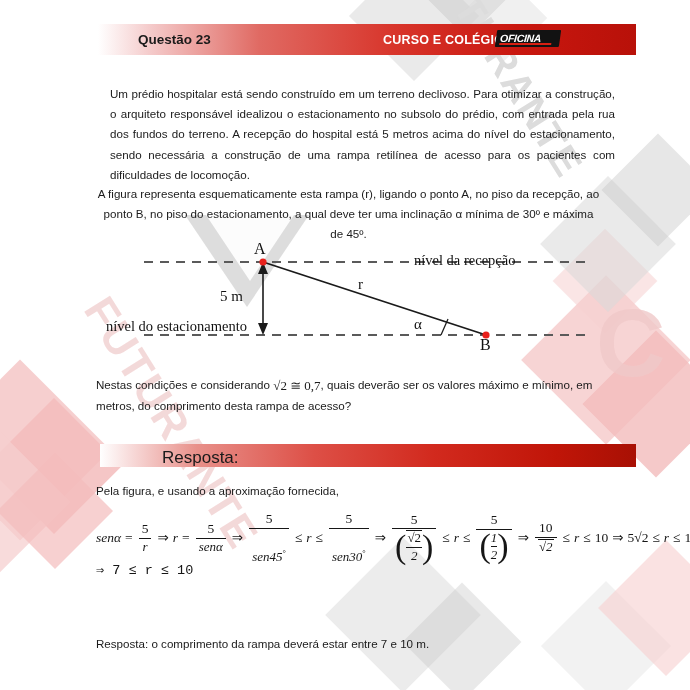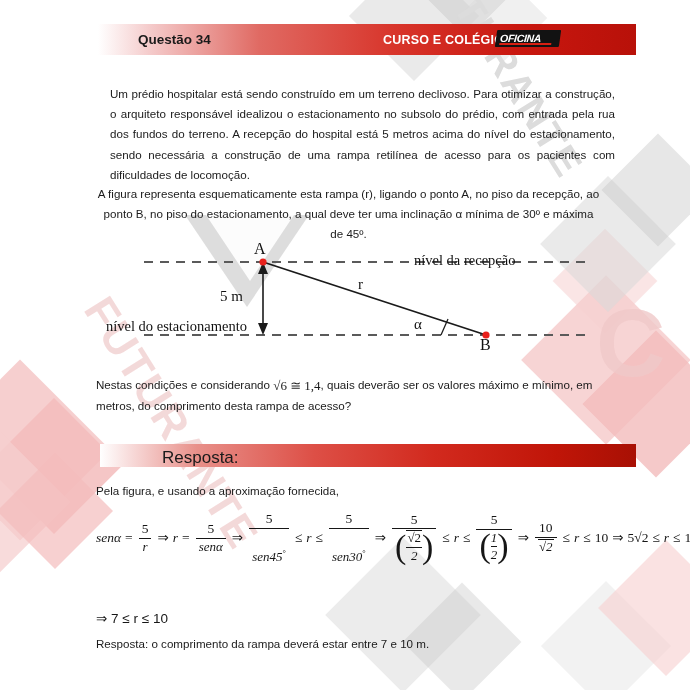--- a/index.html
+++ b/index.html
@@ -195,22 +195,22 @@
     display: flex;
     align-items: center;
     font-family: "Liberation Serif", serif;
     font-size: 13.5px;
     color: #161616;
     white-space: nowrap;
   }
   .eqrow2 {
     position: absolute;
     left: 96px;
-    top: 610px;
-    font-family: Liberation Sans, sans-serif;
+    top: 561px;
+    font-family: Liberation Mono, monospace;
     font-size: 13.5px;
     color: #161616;
     white-space: nowrap;
   }
   .it { font-style: italic; }
   .op { margin: 0 4px; font-style: normal; }
   .frac {
     display: inline-flex;
     flex-direction: column;
     align-items: center;
@@ -292,21 +292,21 @@
   <div class="wm-diamond wm-pink" style="left:618px; top:560px; width:96px; height:96px; opacity:.6;"></div>
 
   <div class="wm-text" style="left:372px; top:40px; font-size:40px; transform:rotate(58deg); color:#dcdcdc;">FUTURANTE</div>
   <div class="wm-text" style="left:596px; top:288px; font-size:96px; color:#f0c9c9; opacity:.8;">C</div>
   <div class="wm-text" style="left:28px; top:398px; font-size:44px; transform:rotate(58deg); color:#f2d3d3; opacity:.85;">FUTURANTE</div>
 </div>
 
 <div class="page">
 
   <div class="header-bar">
-    <div class="header-question">Questão 34</div>
+    <div class="header-question">Questão 23</div>
     <div class="header-curso">CURSO E COLÉGIO</div>
     <div class="logo-box">
       <span class="logo-text">OFICINA</span>
       <span class="logo-underline"></span>
     </div>
   </div>
 
   <div class="para" id="para1">Um prédio hospitalar está sendo construído em um terreno declivoso. Para otimizar a construção, o arquiteto responsável idealizou o estacionamento no subsolo do prédio, com entrada pela rua dos fundos do terreno. A recepção do hospital está 5 metros acima do nível do estacionamento, sendo necessária a construção de uma rampa retilínea de acesso para os pacientes com dificuldades de locomoção.</div>
 
   <div class="para" id="para2">A figura representa esquematicamente esta rampa (r), ligando o ponto A, no piso da recepção, ao ponto B, no piso do estacionamento, a qual deve ter uma inclinação α mínima de 30º e máxima de 45º.</div>
@@ -334,21 +334,21 @@
     <span class="fig-label" id="lbl-B">B</span>
     <span class="fig-label" id="lbl-r">r</span>
     <span class="fig-label" id="lbl-5m">5 m</span>
     <span class="fig-label" id="lbl-alpha">α</span>
     <span class="fig-label" id="lbl-nivel-rec">nível da recepção</span>
     <span class="fig-label" id="lbl-nivel-est">nível do estacionamento</span>
   </div>
 
   <div id="para3">
     <span>Nestas condições e considerando</span>
-    <span class="mini-math radical">√6 ≅ 1,4</span><span>, quais deverão ser os valores máximo e mínimo, em metros, do comprimento desta rampa de acesso?</span>
+    <span class="mini-math radical">√2 ≅ 0,7</span><span>, quais deverão ser os valores máximo e mínimo, em metros, do comprimento desta rampa de acesso?</span>
   </div>
 
   <div class="resposta-bar">
     <span class="resposta-label">Resposta:</span>
   </div>
 
   <div id="sol-intro">Pela figura, e usando a aproximação fornecida,</div>
 
   <div class="eqrow">
 

